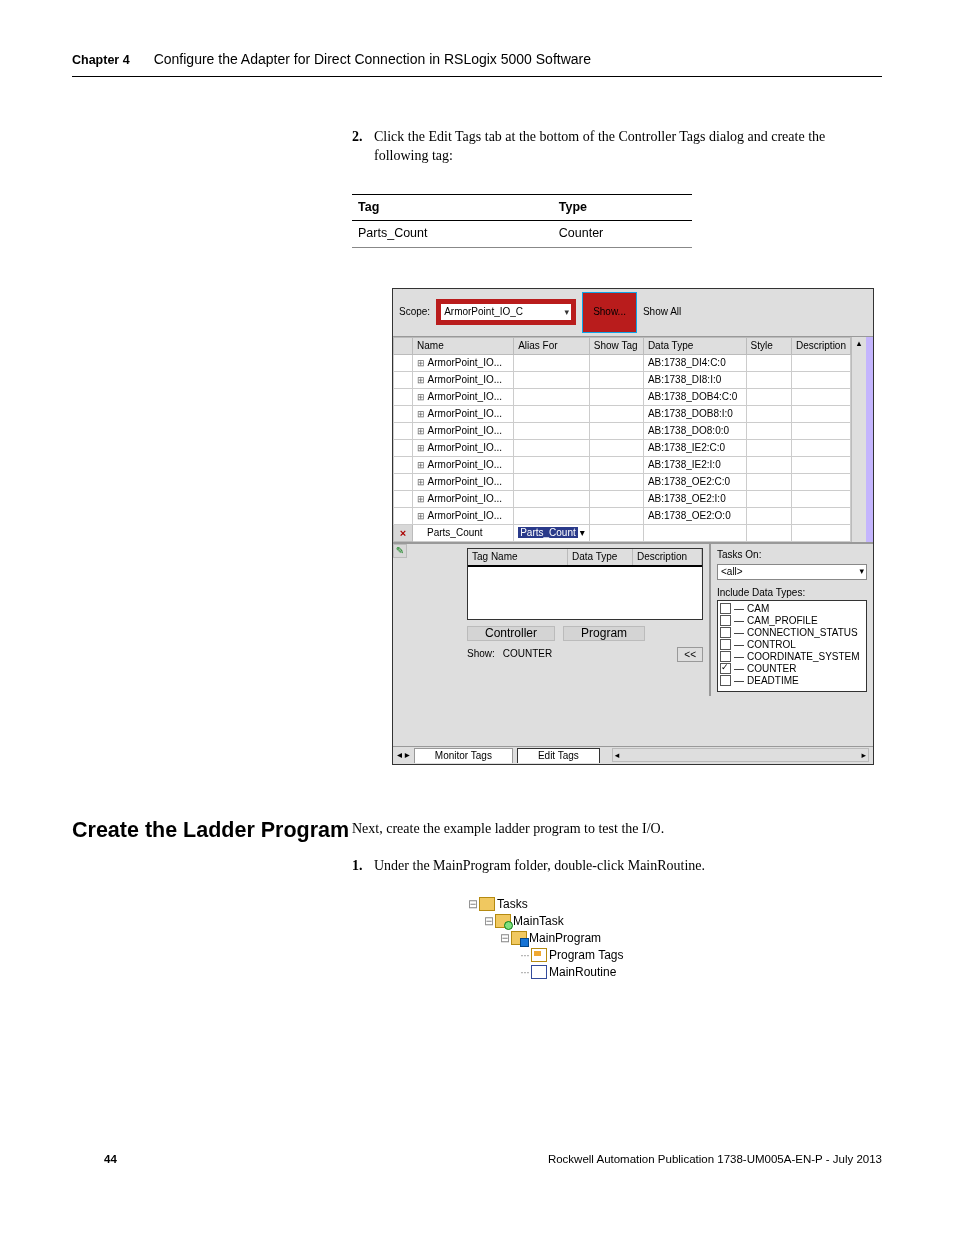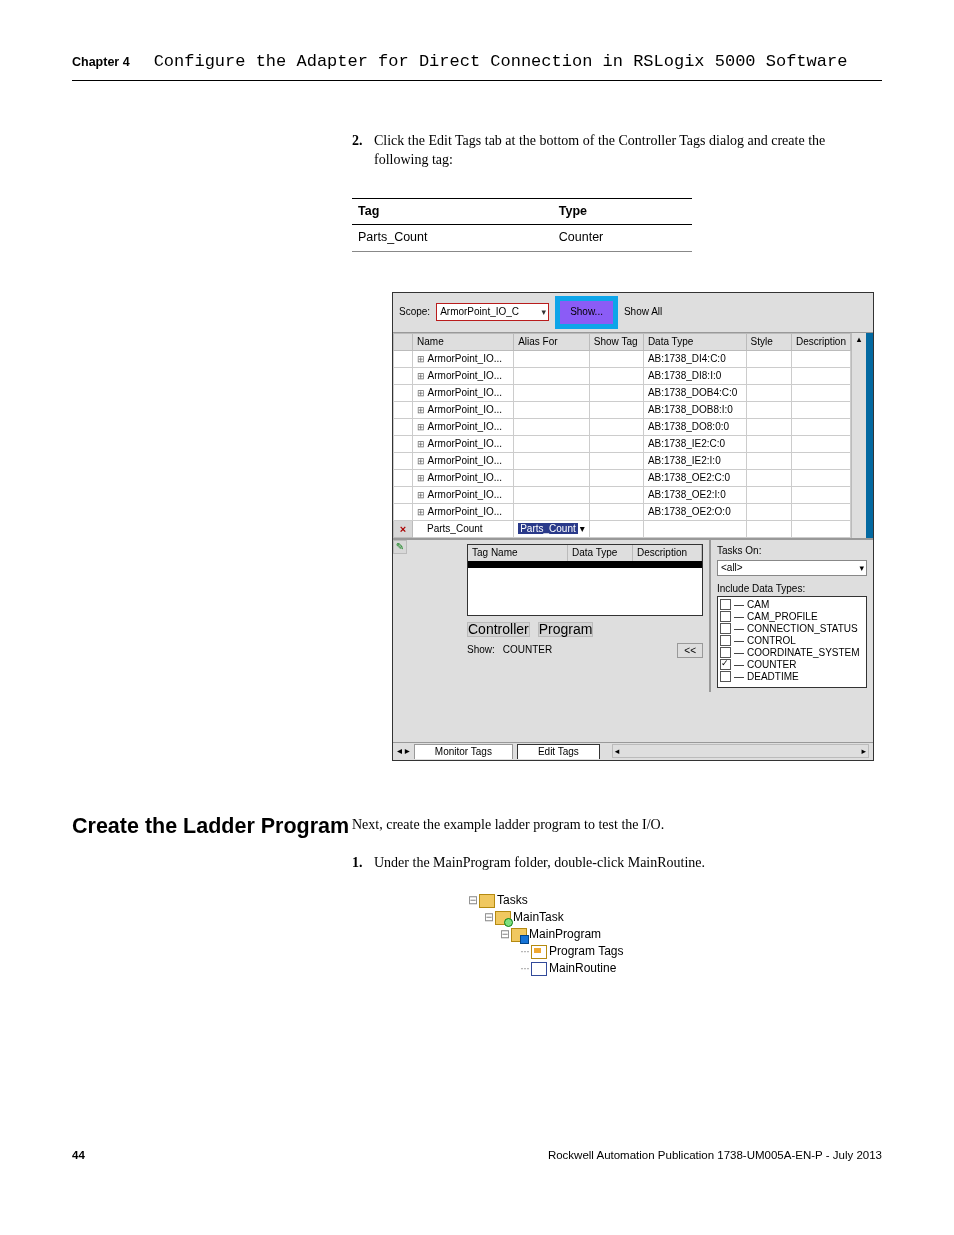--- a/index.html
+++ b/index.html
@@ -19,22 +19,22 @@
     padding-bottom: 6px;
     margin-bottom: 50px;
   }
   .chapter-label {
     font-family: Arial, Helvetica, sans-serif;
     font-weight: bold;
     font-size: 12.5px;
     margin-right: 24px;
   }
   .chapter-title {
-    font-family: Liberation Mono, monospace;
-    font-size: 17px;
+    font-family: Liberation Sans, sans-serif;
+    font-size: 14px;
     text-align: right;
   }
   .body-col {
     margin-left: 280px;
   }
   .ol-item {
     display: flex;
     margin-bottom: 4px;
   }
   .ol-num {
@@ -75,48 +75,48 @@
     display: flex;
     align-items: center;
     gap: 6px;
     background: #dedede;
     padding: 3px 6px;
     border-bottom: 1px solid #999;
   }
   .lbl { font-size: 10px; }
   .dd {
     background: #fff;
-    border: 1px solid #b91c1c;
-    padding: 1px 8px 1px 3px;
+    border: 5px solid #b91c1c;
+    padding: 1px 27px 1px 3px;
     height: 14px;
     display: flex;
     align-items: center;
     position: relative;
     font-size: 10px;
   }
   .dd::after {
     content: "▾";
     position: absolute;
     right: 2px;
     font-size: 9px;
     color: #333;
   }
   .btn {
-    background: #8b5cf6;
-    border: 5px solid #0ea5e9;
-    padding: 4px 10px;
+    background: #b91c1c;
+    border: 1px solid #0ea5e9;
+    padding: 12px 10px;
     height: 15px;
     font-size: 10px;
     display: flex;
     align-items: center;
   }
 
   .grid-wrap {
     display: flex;
-    background: #0369a1;
+    background: #c4b5fd;
   }
   .rowhdr {
     background: #d8d8d8;
     border: 1px solid #bbb;
     height: 14px;
     box-sizing: border-box;
   }
   .rowhdr.x {
     background: #d8d8d8;
     color: #aa0000;
@@ -183,33 +183,33 @@
     padding: 4px 6px 2px 60px;
   }
   .tn-area {
     background: #fff;
     border: 1px solid #333;
     height: 70px;
     overflow: hidden;
   }
   .tn-head {
     background: #dedede;
-    border-bottom: 7px solid #000000;
+    border-bottom: 2px solid #000000;
     display: flex;
     font-size: 10px;
   }
   .tn-head div { border-right:1px solid #bbb; padding:1px 4px; }
   .tn-col1 { flex:1; }
   .show-row {
     margin-top: 6px;
     display: flex;
     gap: 8px;
     align-items: center;
   }
-  .link-like { background:#d4d4d4; border:1px solid #bbb; padding:0 0; font-size:14px; height:13px; display:flex; align-items:center;}
+  .link-like { background:#d4d4d4; border:1px solid #bbb; padding:0 17px; font-size:12px; height:13px; display:flex; align-items:center;}
   .coll-btn {
     float: right;
     background:#dedede;
     border:1px solid #999;
     padding:0 6px;
     height:13px;
     font-size:10px;
     margin-left:auto;
   }
 
@@ -301,20 +301,21 @@
   .ico.tags { background:#fff;border:1px solid #b58a10; position:relative;}
   .ico.tags::after{content:"";position:absolute;left:2px;top:2px;width:7px;height:5px;background:#f0a830;}
   .ico.routine { background:#fff;border:1px solid #324a9a; }
 
   .footer {
     display:flex;
     justify-content: space-between;
     font-family: Arial, Helvetica, sans-serif;
     font-size: 11.5px;
     margin-top: 170px;
+    margin-left: 32px;
   }
   .footer .pg { font-weight: bold; }
 </style>
 </head>
 <body>
 
 <div class="header-row">
   <span class="chapter-label">Chapter 4</span>
   <span class="chapter-title">Configure the Adapter for Direct Connection in RSLogix 5000 Software</span>
 </div>

